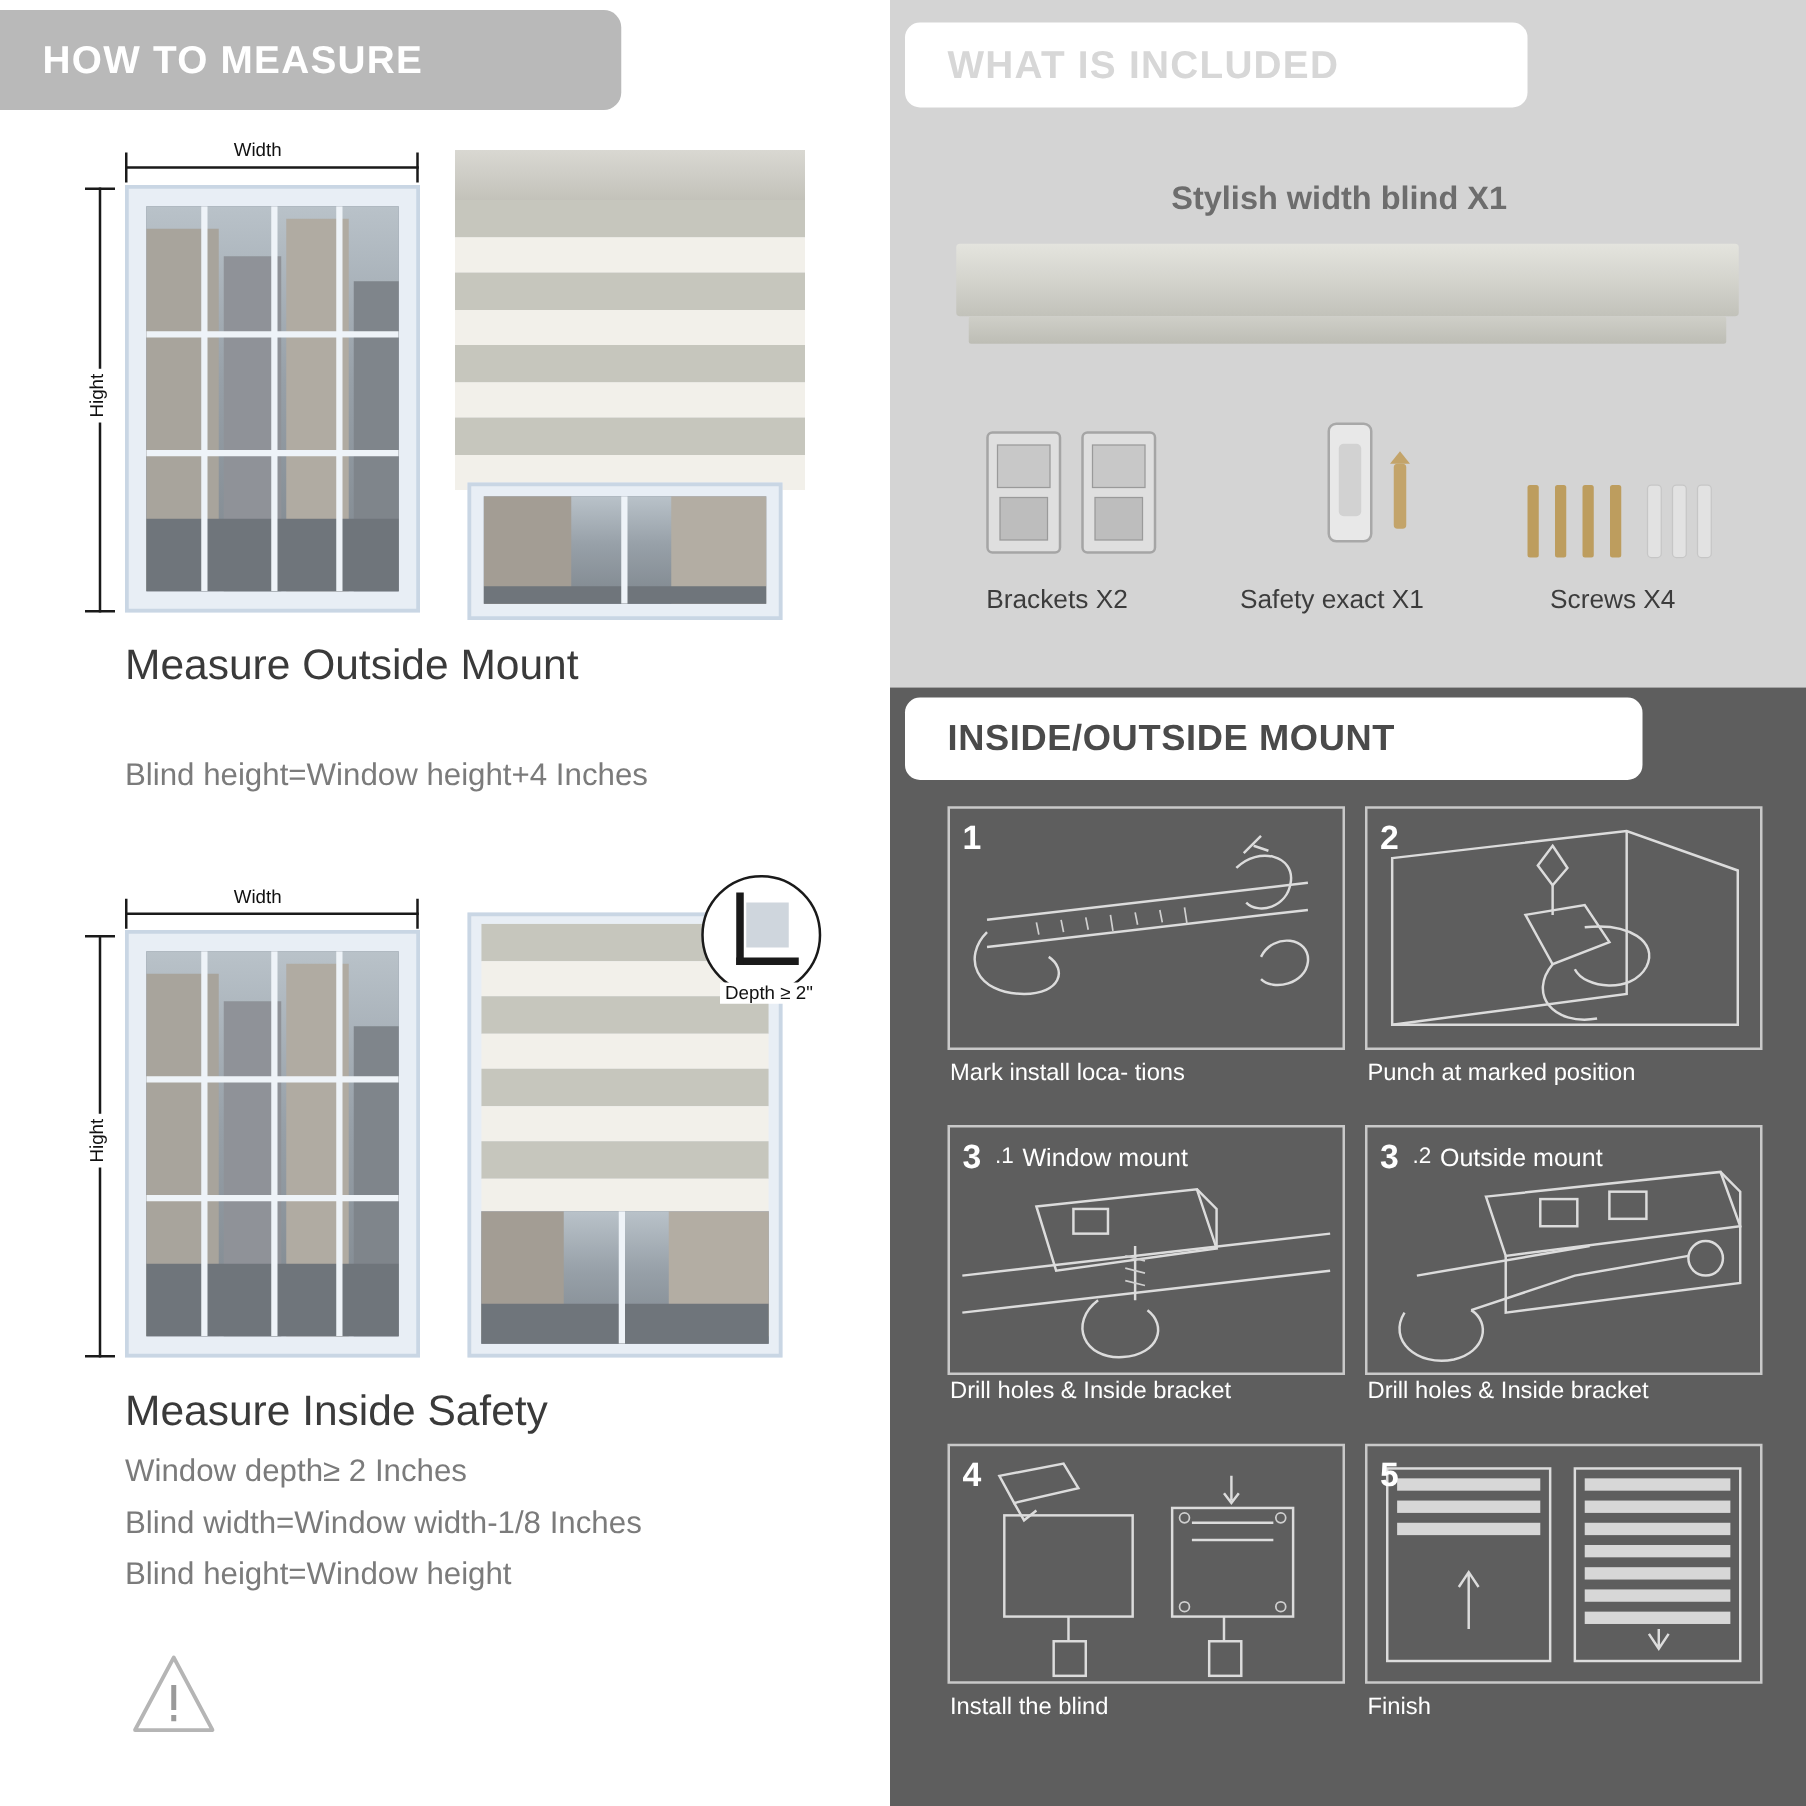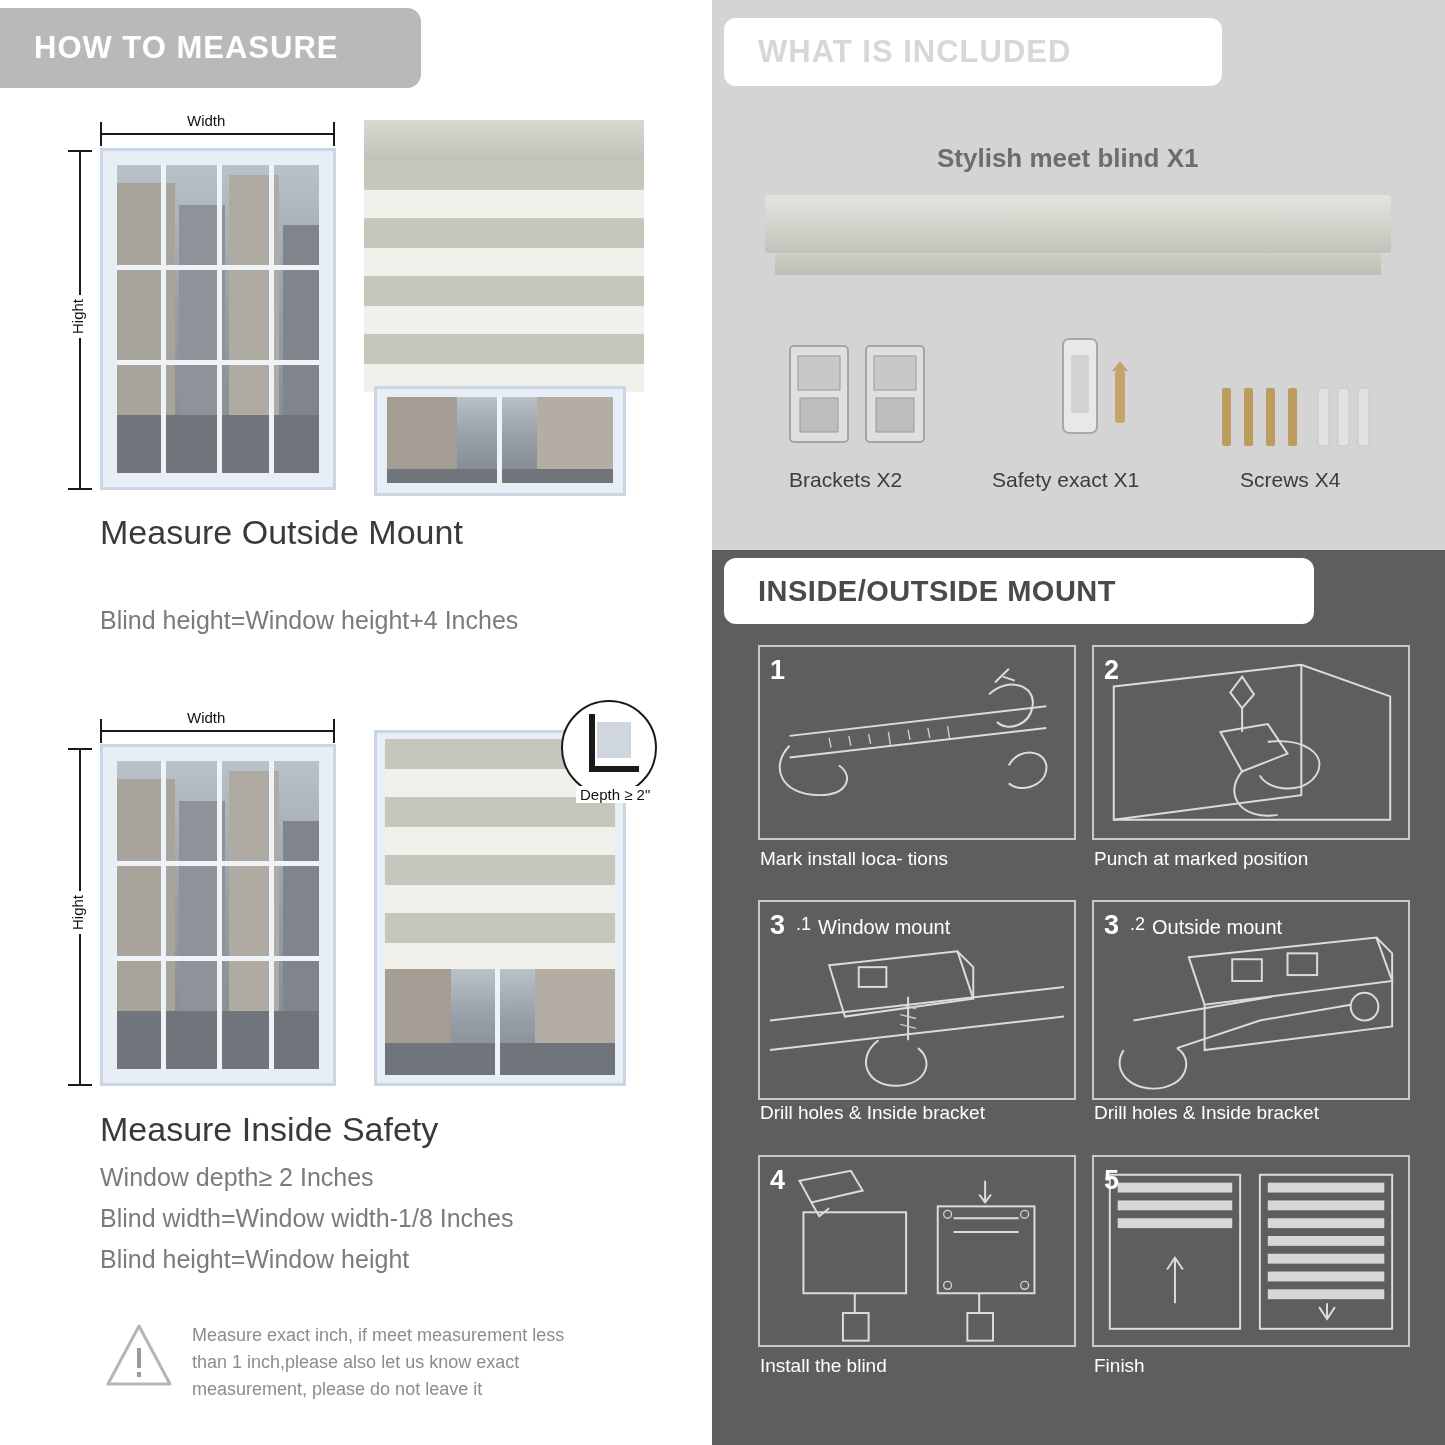--- a/index.html
+++ b/index.html
@@ -17,21 +17,21 @@
 
   .title-pill{
     position:absolute;
     background:#b9b9b9;
     color:#ffffff;
     font-weight:bold;
     letter-spacing:1px;
     display:flex;align-items:center;
   }
   #howToMeasure{
-    left:0;top:8px;width:421px;height:80px;
+    left:0;top:8px;width:497px;height:80px;
     border-top-right-radius:14px;border-bottom-right-radius:14px;
     font-size:31px;padding-left:34px;box-sizing:border-box;
   }
 
   
   .win-frame{position:absolute;background:#e8eef5;border:3px solid #c9d6e4;box-sizing:border-box;}
   .win-glass{position:absolute;overflow:hidden;background:#8d98a3;}
   .pane-grid{position:absolute;inset:0;}
   .pane-grid .v{position:absolute;top:0;bottom:0;width:5px;background:#eef3f8;}
   .pane-grid .h{position:absolute;left:0;right:0;height:5px;background:#eef3f8;}
@@ -216,37 +216,32 @@
     <div class="section-line" style="left:100px;top:1245px;">Blind height=Window height</div>
 
     <div class="note-wrap" style="left:104px;top:1322px;width:540px;">
       <div style="position:relative;width:70px;height:66px;">
         <svg width="70" height="66" viewBox="0 0 70 66">
           <path d="M35 4 L66 62 L4 62 Z" fill="none" stroke="#b5b5b5" stroke-width="3" stroke-linejoin="round"></path>
           <rect x="33" y="26" width="4" height="20" fill="#9a9a9a"></rect>
           <rect x="33" y="50" width="4" height="5" fill="#9a9a9a"></rect>
         </svg>
       </div>
-      <div class="note-text">
-        <div>Measure exact inch, if meet measurement less</div>
-        <div>than 1 inch,please also let us know exact</div>
-        <div>measurement, please do not leave it</div>
-      </div>
     </div>
   </div>
 
   <div class="right-col">
     <div class="included-panel"></div>
     <div class="mount-panel"></div>
   </div>
 
   <div class="title-pill" id="insideOutside">INSIDE/OUTSIDE MOUNT</div>
   <div class="title-pill" id="whatIsIncluded">WHAT IS INCLUDED</div>
 
-  <div class="incl-title" style="left:937px;top:143px;">Stylish meet blind X1</div>
+  <div class="incl-title" style="left:937px;top:143px;">Stylish width blind X1</div>
 
   <div class="blind-product" style="left:765px;top:195px;width:626px;height:90px;">
     <div class="bp-top"></div>
     <div class="bp-bot"></div>
   </div>
 
   <div style="position:absolute;left:786px;top:340px;width:150px;height:110px;">
     <svg width="150" height="110" viewBox="0 0 150 110">
       <rect x="4" y="6" width="58" height="96" rx="4" fill="#dfdfdf" stroke="#a5a5a5" stroke-width="2"></rect>
       <rect x="12" y="16" width="42" height="34" fill="#c8c8c8" stroke="#9a9a9a"></rect>

